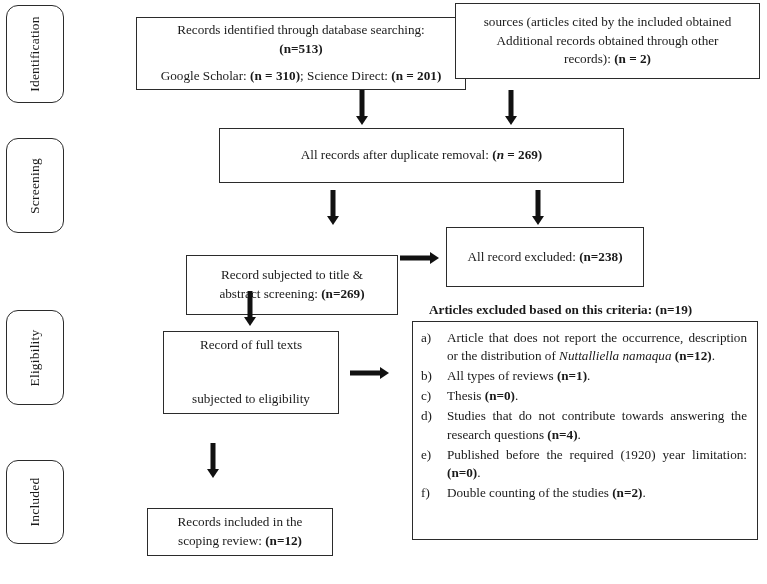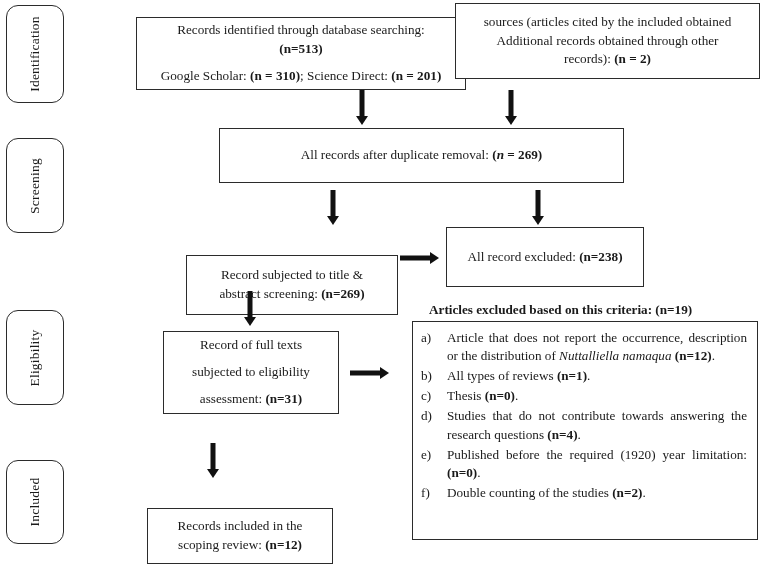--- a/index.html
+++ b/index.html
@@ -218,23 +218,20 @@
   </div>
 
   <div class="arrow-down" style="left:250px; top:291px;">
     <div class="shaft" style="height:26px;"></div>
     <div class="head" style="top:26px;"></div>
   </div>
 
   <div class="box" style="left:163px; top:331px; width:176px; height:83px;justify-content:space-between;">
     <span class="ln">Record of full texts</span>
     <span class="ln">subjected to eligibility</span>
-    <span class="ln">
-      <span>assessment: </span><span class="bold">(n=31)</span>
-    </span>
   </div>
 
   <div class="arrow-right" style="left:350px; top:373px; width:42px;">
     <div class="shaft" style="width:32px;"></div>
     <div class="head" style="left:30px;"></div>
   </div>
 
   <div class="crit-head" style="left:429px; top:302px;">
     <span>Articles excluded based on this criteria: </span><span>(n=19)</span>
   </div>
@@ -281,20 +278,20 @@
         <span>Double counting of the studies </span><span class="bold">(n=2)</span><span>.</span>
       </span>
     </div>
   </div>
 
   <div class="arrow-down" style="left:213px; top:443px;">
     <div class="shaft" style="height:26px;"></div>
     <div class="head" style="top:26px;"></div>
   </div>
 
-  <div class="box" style="left:147px; top:508px; width:186px; height:56px;">
+  <div class="box" style="left:147px; top:508px; width:186px; height:48px;">
     <span class="ln">Records included in the</span>
     <span class="ln">
       <span>scoping review: </span><span class="bold">(n=12)</span>
     </span>
   </div>
 
 </div>
 
 </body></html>

